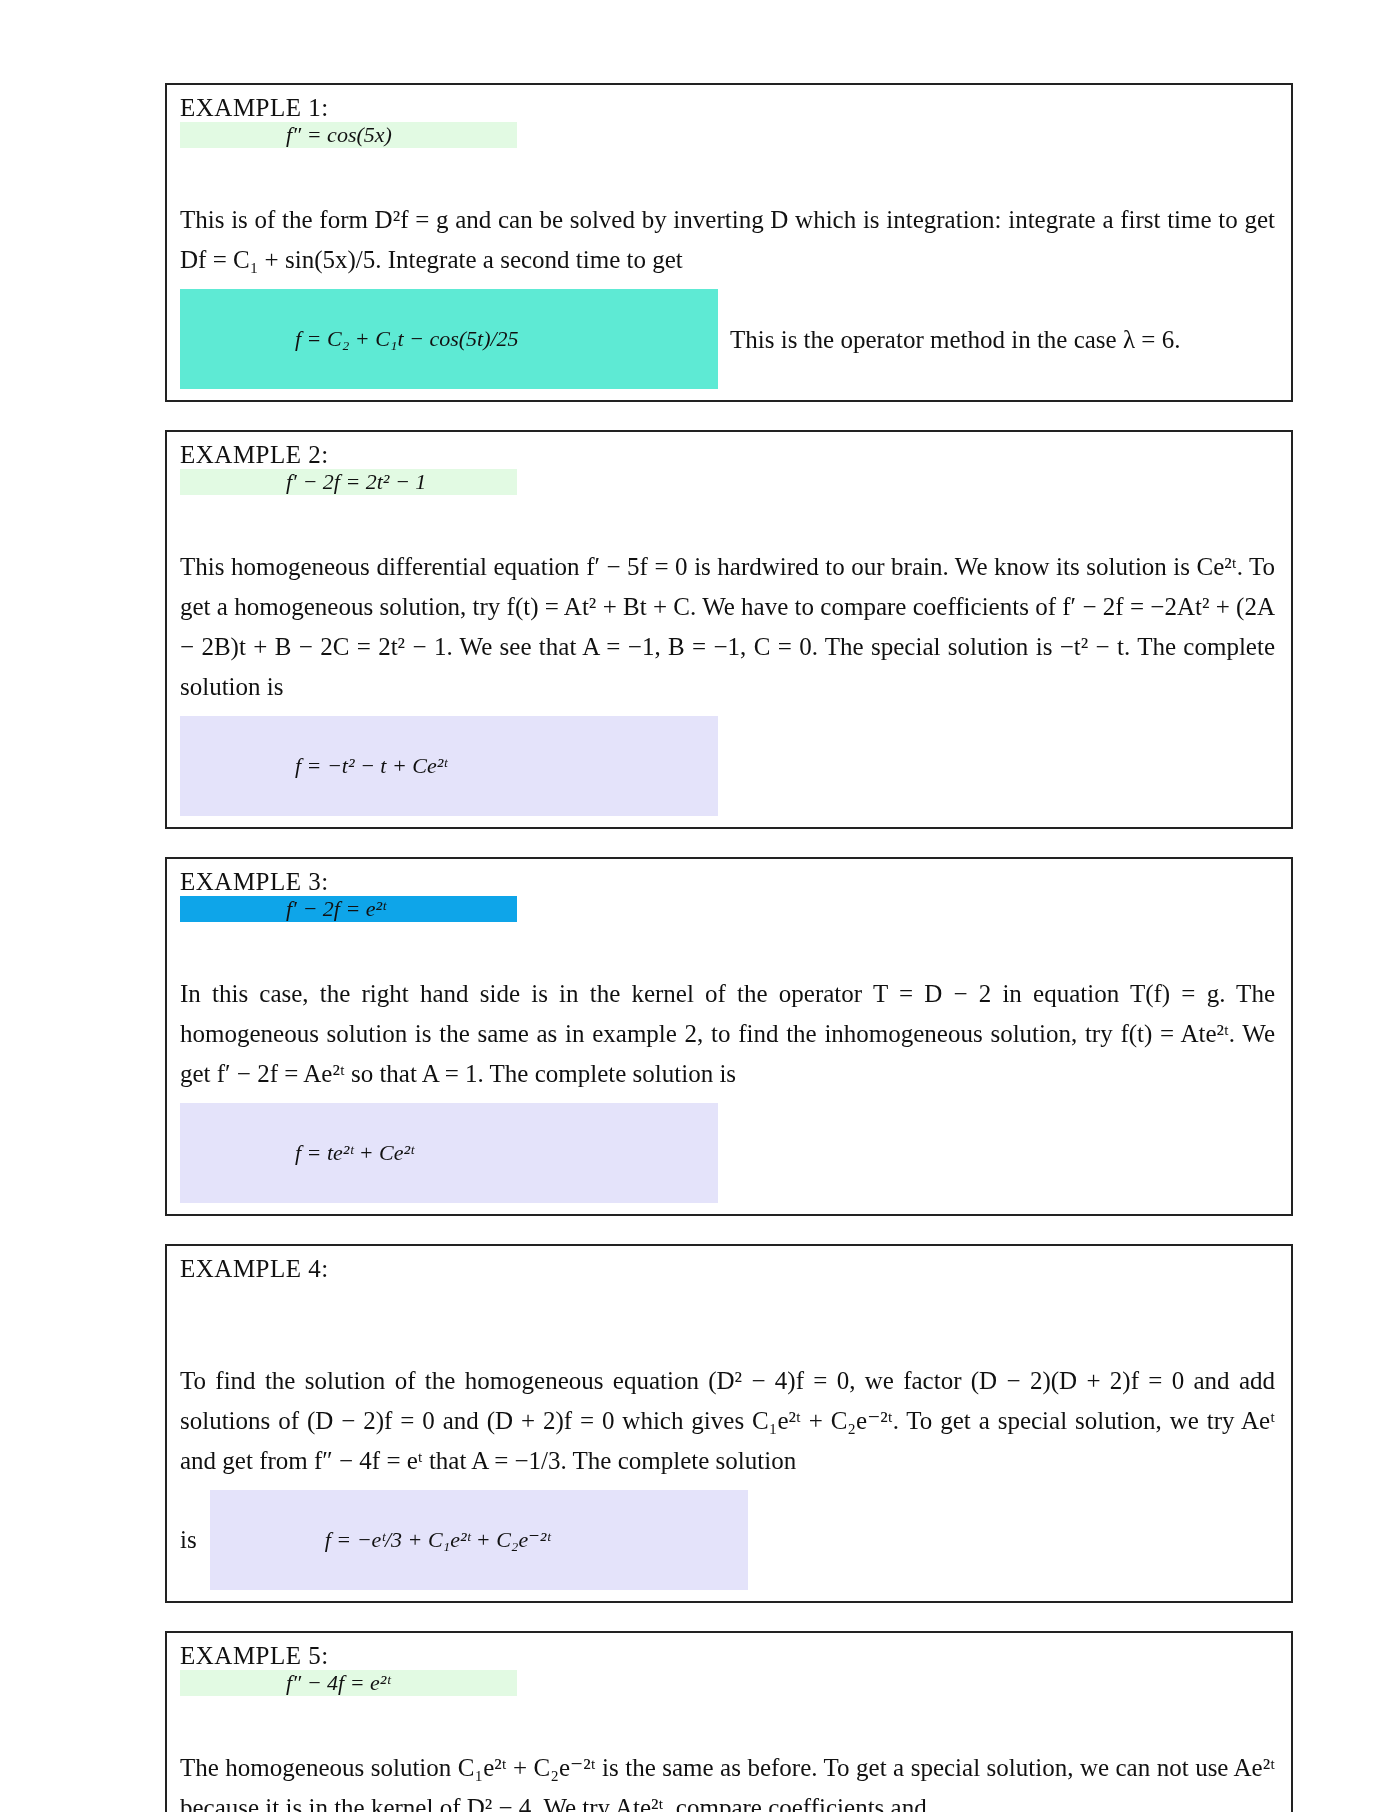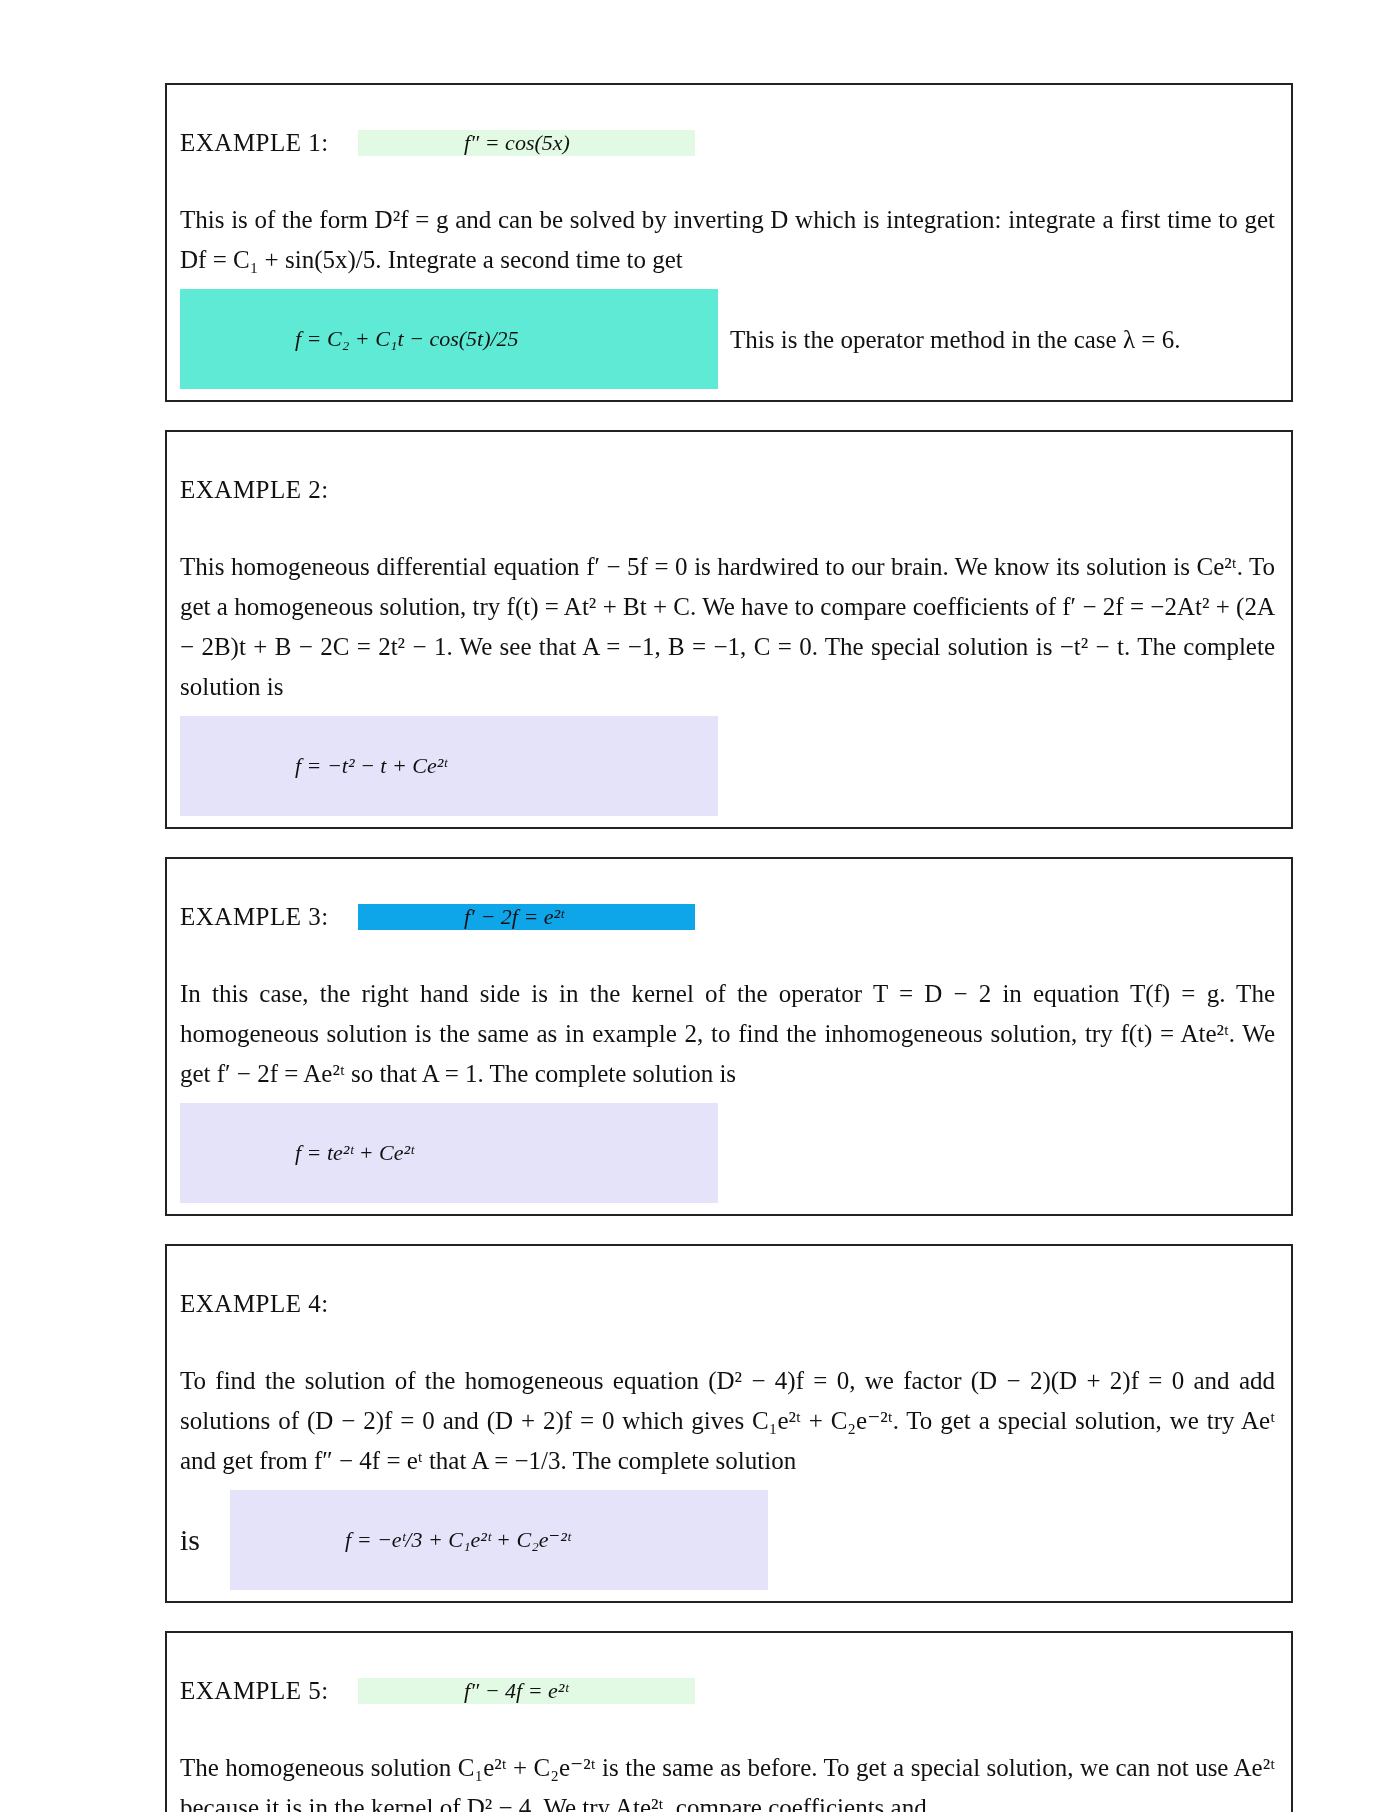--- a/index.html
+++ b/index.html
@@ -18,22 +18,23 @@
     overflow: hidden;
   }
   .example-box {
     border: 2px solid #222222;
     padding: 9px 16px 11px 13px;
     margin-bottom: 28px;
     background: #ffffff;
   }
   .example-header {
     display: flex;
-    align-items: center;
+    align-items: flex-start;
     height: 98px;
+    flex-direction: column;
   }
   .example-label {
     width: 178px;
     display: flex;
     align-items: center;
     font-size: 25px;
     letter-spacing: 0.5px;
     flex: 0 0 auto;
   }
   .equation-highlight {
@@ -53,23 +54,23 @@
     font-size: 25px;
     line-height: 40px;
     text-align: justify;
   }
   .solution-row {
     display: flex;
     align-items: center;
     margin-top: 9px;
   }
   .solution-prefix {
-    font-size: 30px;
+    font-size: 25px;
     flex: 0 0 auto;
-    padding-right: 30px;
+    padding-right: 13px;
     text-align: right;
   }
   .solution-prefix:empty { padding-right: 0; }
   .solution-highlight {
     width: 538px;
     min-height: 100px;
     flex: 0 0 auto;
     padding-left: 115px;
     display: flex;
     align-items: center;
@@ -98,20 +99,23 @@
       <div class="solution-highlight" style="background: #5eead4;">
         <span class="eq">f = C₂ + C₁t − cos(5t)/25</span>
       </div>
       <span class="solution-note">This is the operator method in the case λ = 6.</span>
     </div>
   </section>
 
   <section class="example-box" style="border-color: rgb(34, 34, 34);">
     <div class="example-header">
       <span class="example-label">EXAMPLE 2:</span>
+      <div class="equation-highlight" style="background: rgb(226, 250, 227);">
+        <span class="eq">f′ − 2f = 2t² − 1</span>
+      </div>
     </div>
     <p class="example-body">This homogeneous differential equation f′ − 5f = 0 is hardwired to our brain.  We know its solution is Ce²ᵗ.  To get a homogeneous solution, try f(t) = At² + Bt + C.  We have to compare coefficients of f′ − 2f = −2At² + (2A − 2B)t + B − 2C = 2t² − 1.  We see that A = −1, B = −1, C = 0.  The special solution is −t² − t.  The complete solution is</p>
     <div class="solution-row">
       <span class="solution-prefix"></span>
       <div class="solution-highlight" style="background: rgb(228, 227, 250);">
         <span class="eq">f = −t² − t + Ce²ᵗ</span>
       </div>
       <span class="solution-note"></span>
     </div>
   </section>

